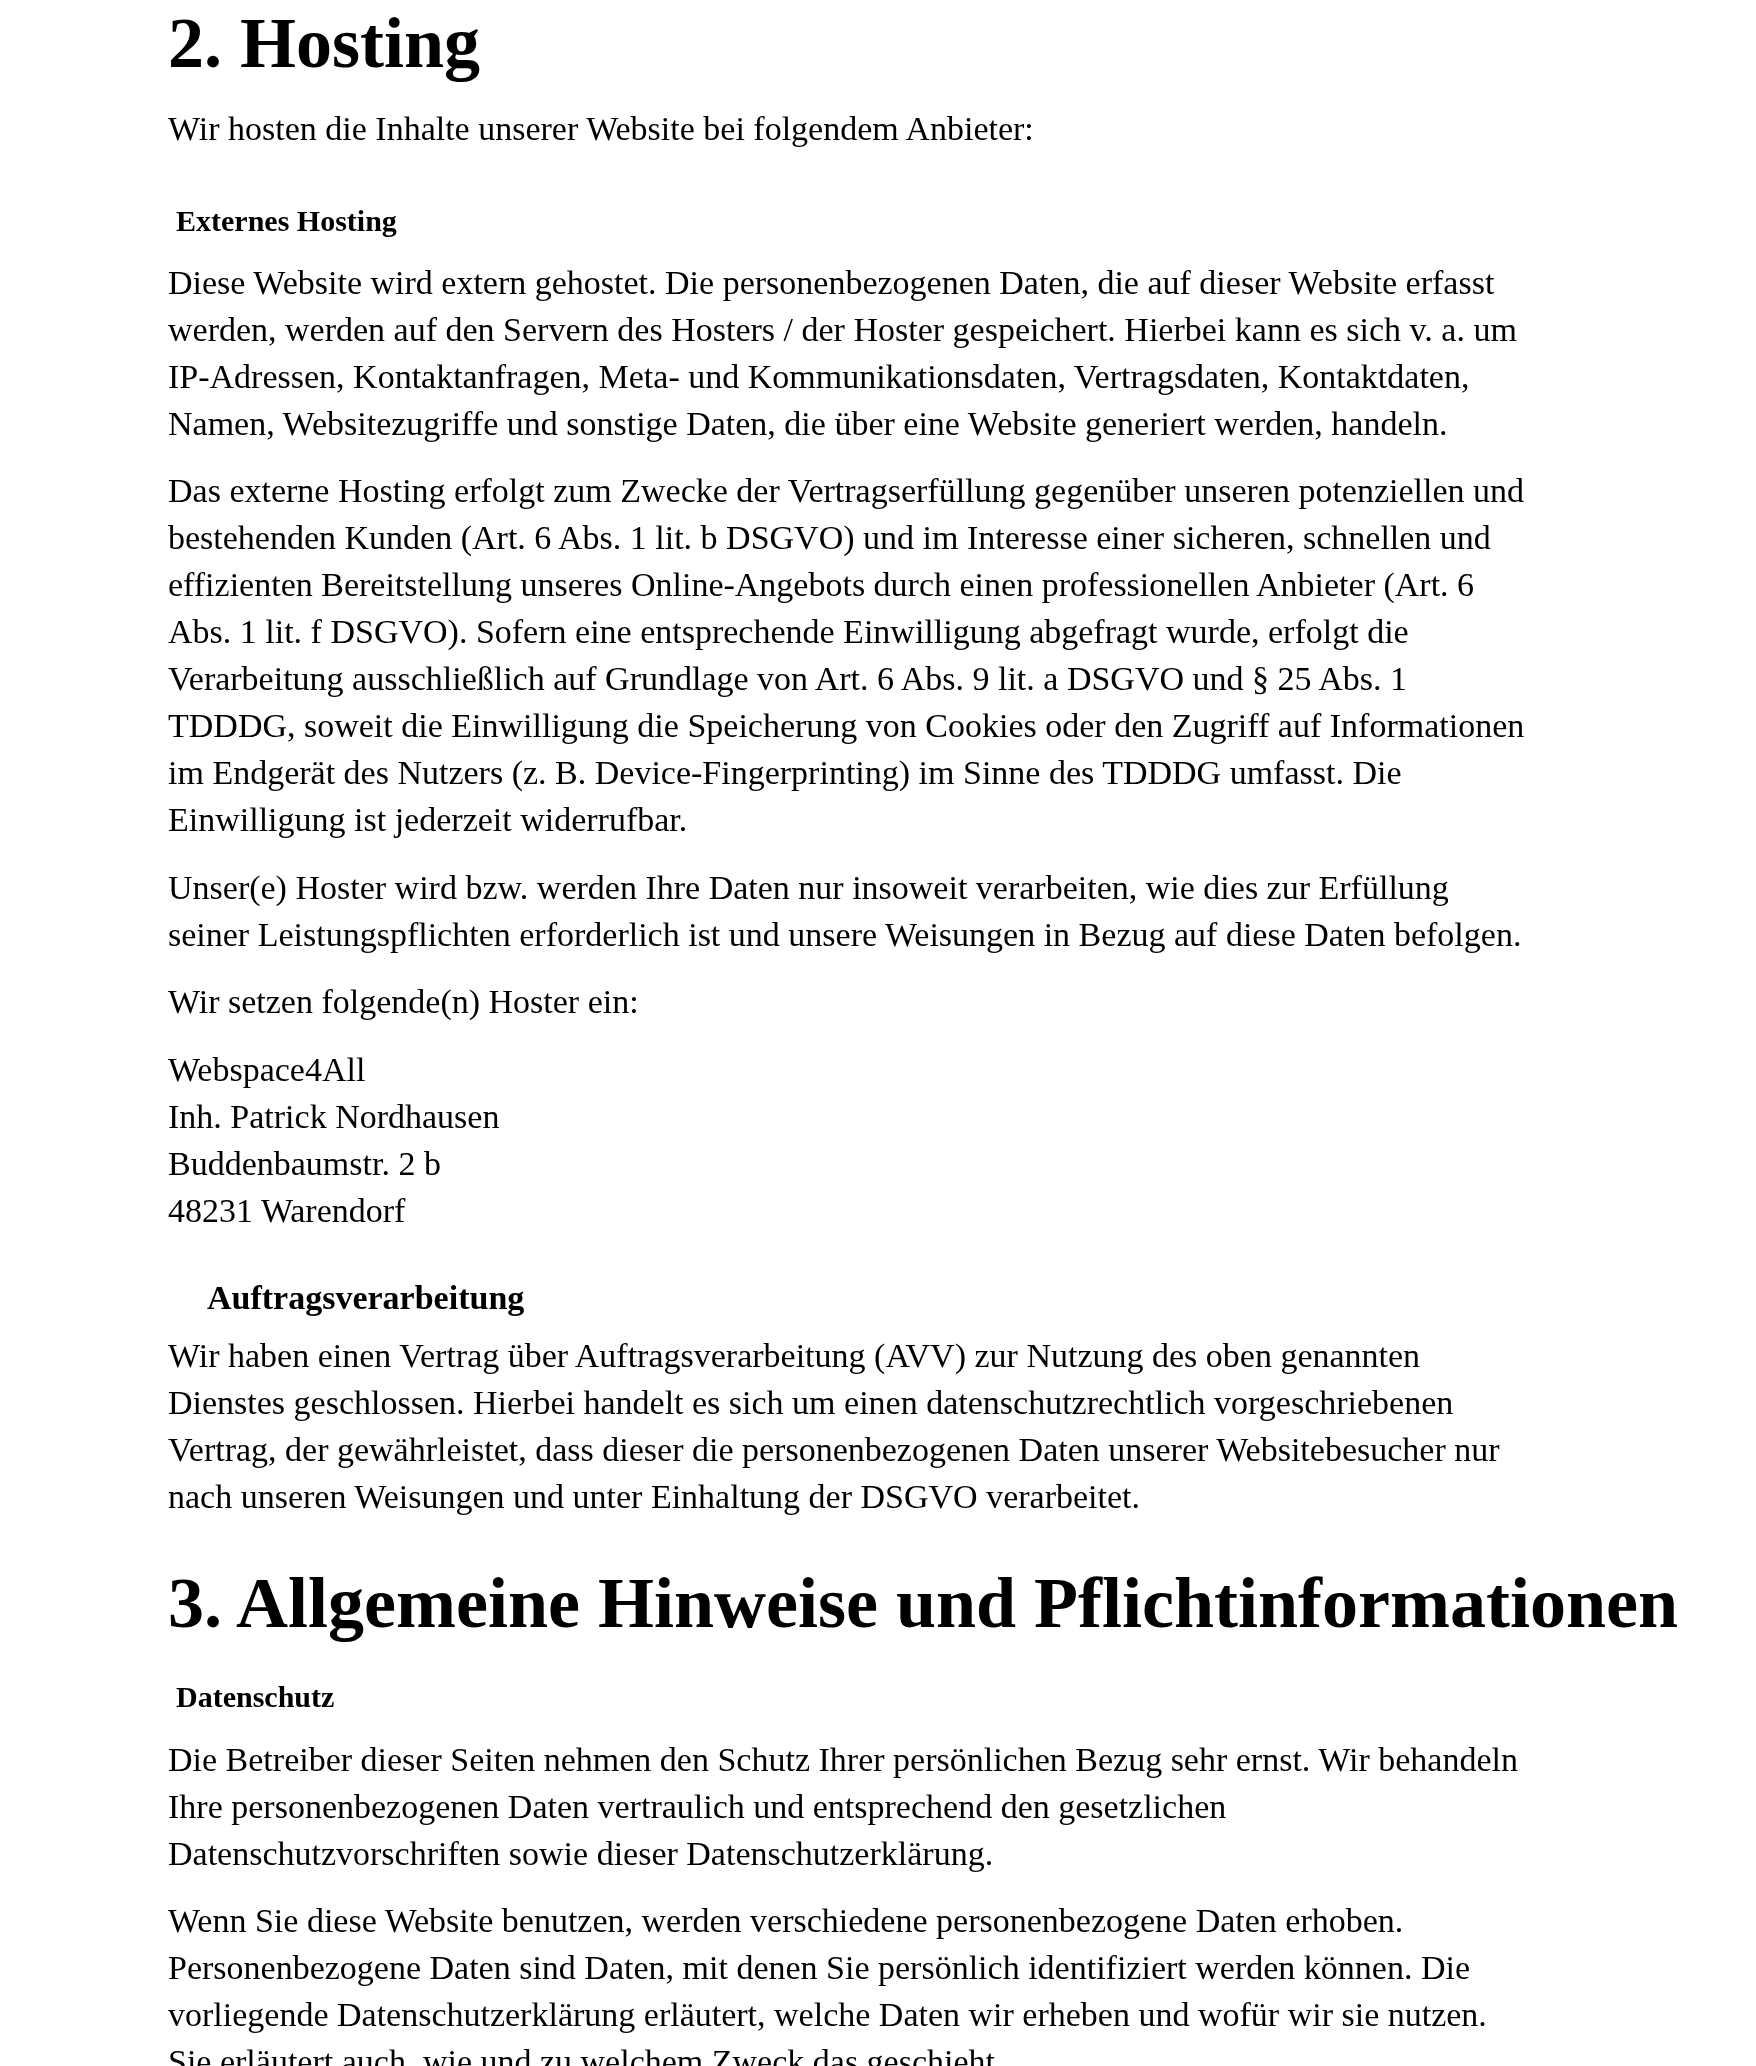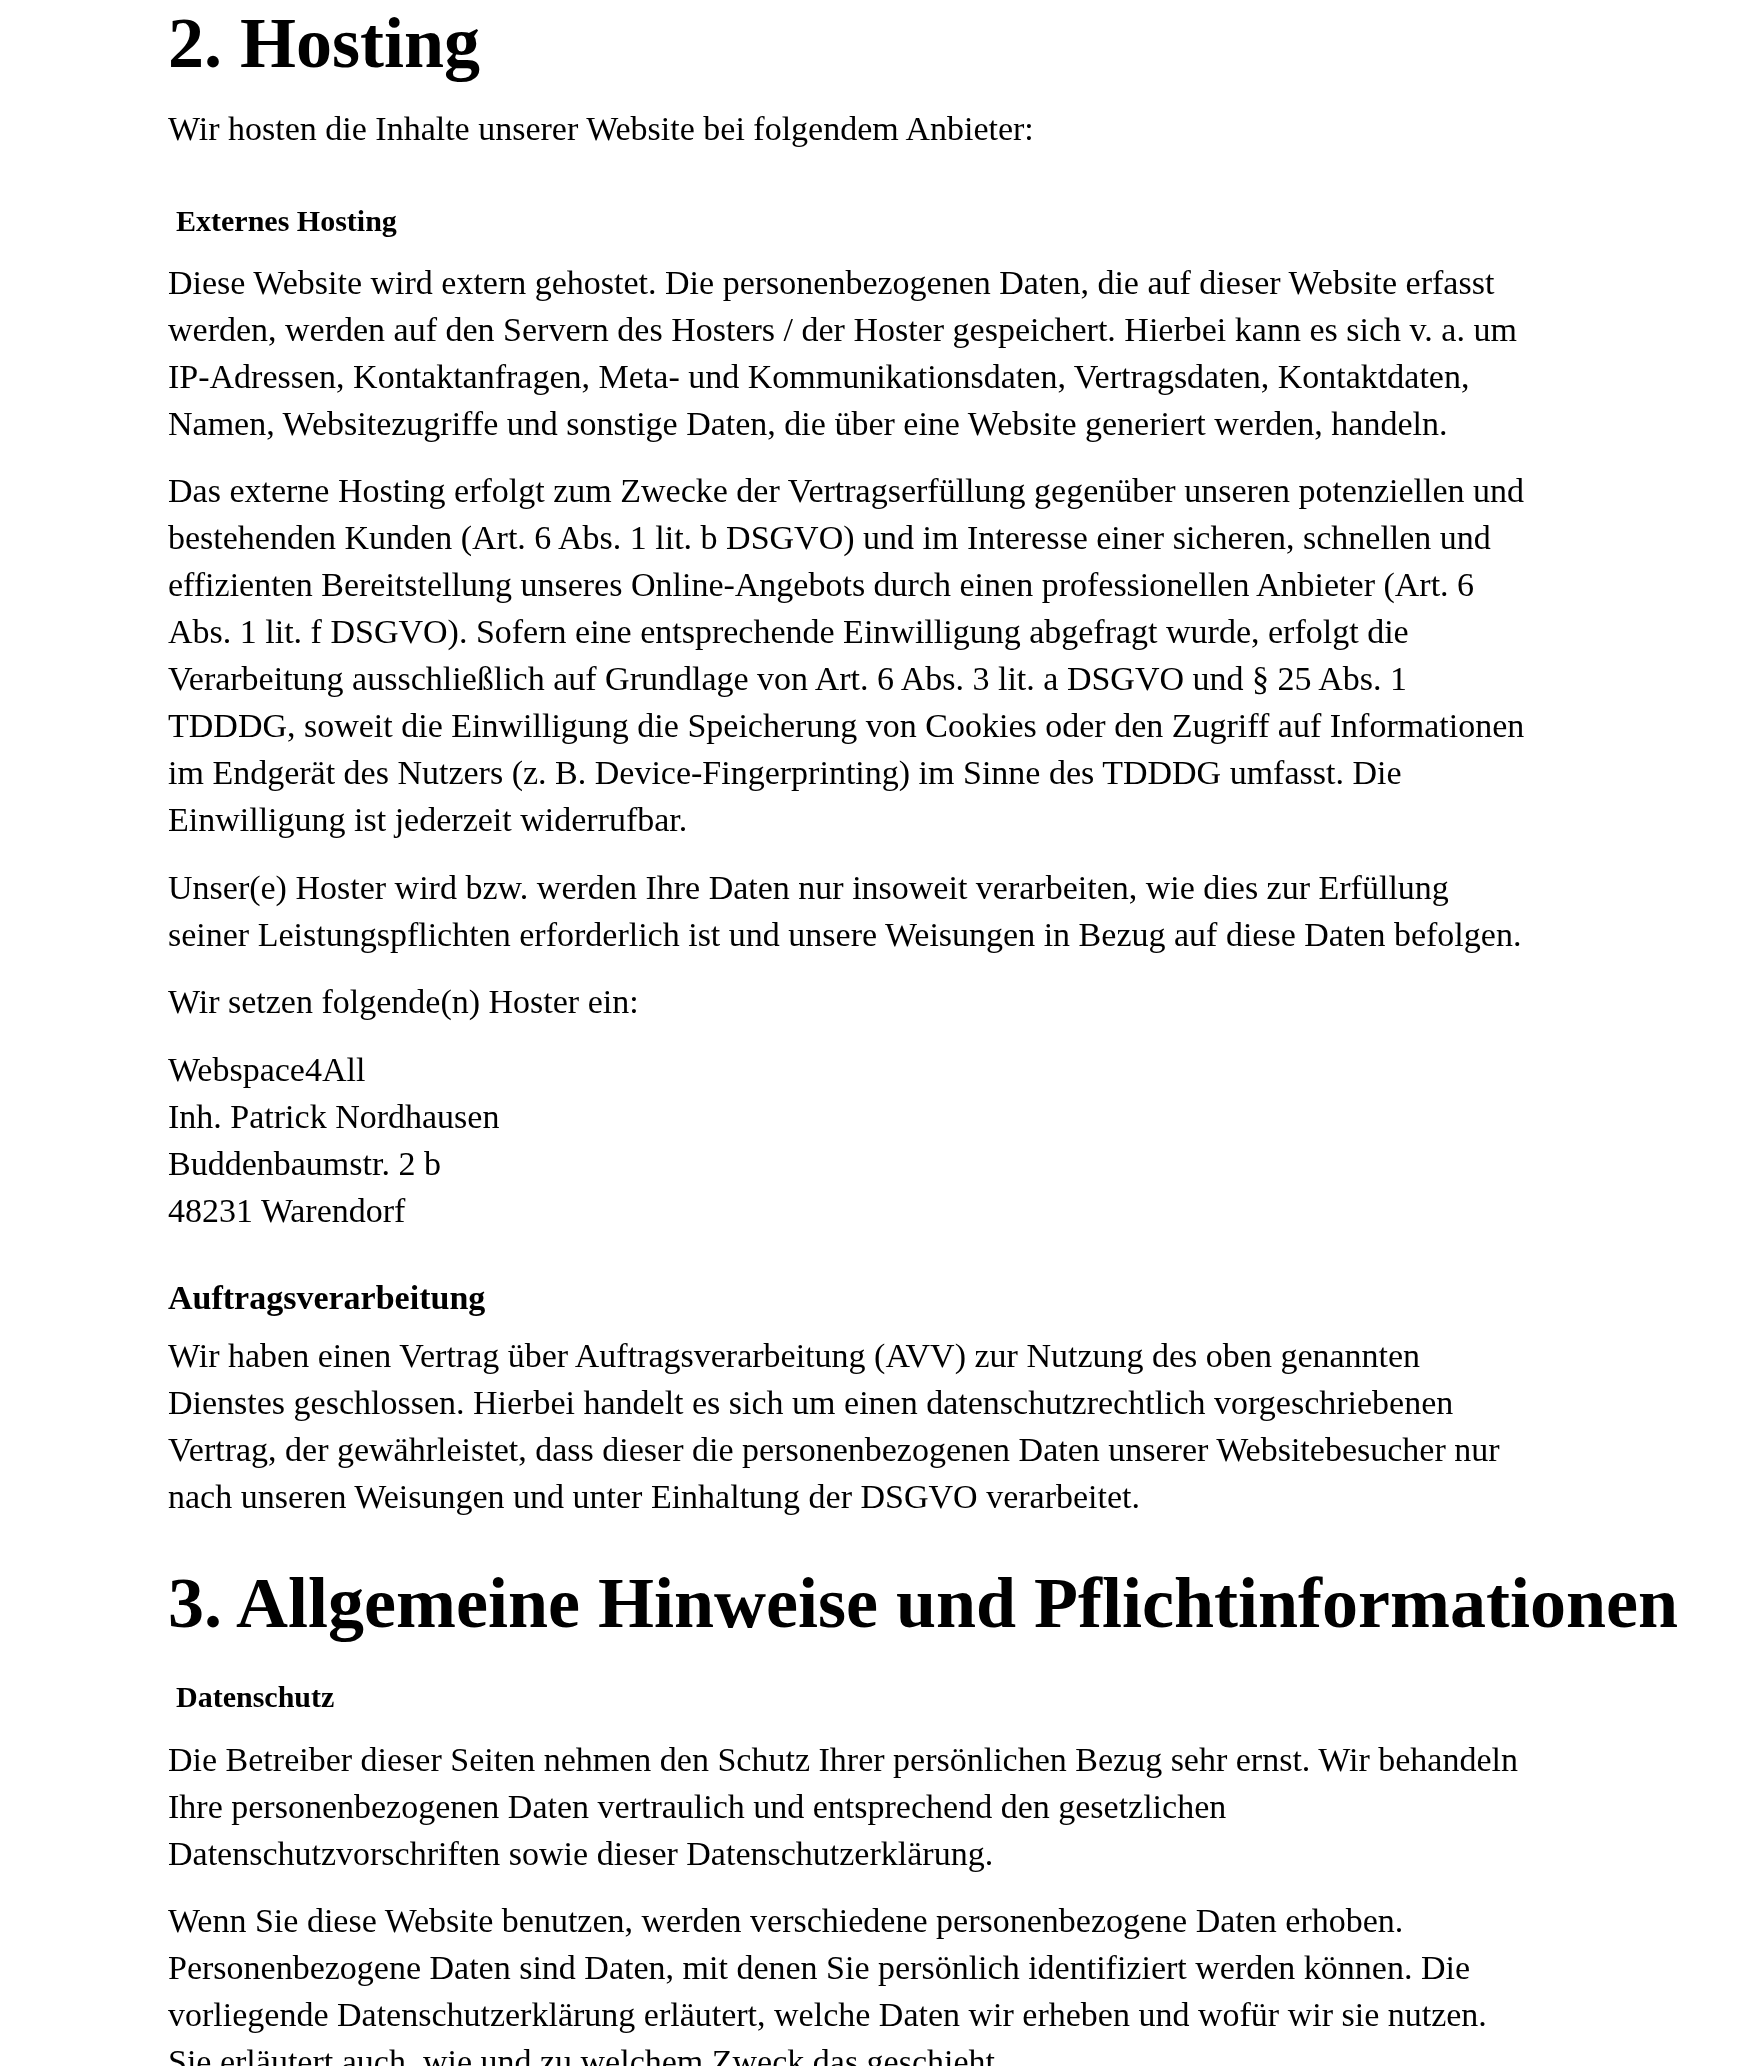--- a/index.html
+++ b/index.html
@@ -62,21 +62,21 @@
     <span class="line">werden, werden auf den Servern des Hosters / der Hoster gespeichert. Hierbei kann es sich v. a. um</span>
     <span class="line">IP-Adressen, Kontaktanfragen, Meta- und Kommunikationsdaten, Vertragsdaten, Kontaktdaten,</span>
     <span class="line">Namen, Websitezugriffe und sonstige Daten, die über eine Website generiert werden, handeln.</span>
   </p>
 
   <p class="p" style="margin-top:20.5px;">
     <span class="line">Das externe Hosting erfolgt zum Zwecke der Vertragserfüllung gegenüber unseren potenziellen und</span>
     <span class="line">bestehenden Kunden (Art. 6 Abs. 1 lit. b DSGVO) und im Interesse einer sicheren, schnellen und</span>
     <span class="line">effizienten Bereitstellung unseres Online-Angebots durch einen professionellen Anbieter (Art. 6</span>
     <span class="line">Abs. 1 lit. f DSGVO). Sofern eine entsprechende Einwilligung abgefragt wurde, erfolgt die</span>
-    <span class="line">Verarbeitung ausschließlich auf Grundlage von Art. 6 Abs. 3 lit. a DSGVO und § 25 Abs. 1</span>
+    <span class="line">Verarbeitung ausschließlich auf Grundlage von Art. 6 Abs. 9 lit. a DSGVO und § 25 Abs. 1</span>
     <span class="line">TDDDG, soweit die Einwilligung die Speicherung von Cookies oder den Zugriff auf Informationen</span>
     <span class="line">im Endgerät des Nutzers (z. B. Device-Fingerprinting) im Sinne des TDDDG umfasst. Die</span>
     <span class="line">Einwilligung ist jederzeit widerrufbar.</span>
   </p>
 
   <p class="p" style="margin-top:20.5px;">
     <span class="line">Unser(e) Hoster wird bzw. werden Ihre Daten nur insoweit verarbeiten, wie dies zur Erfüllung</span>
     <span class="line">seiner Leistungspflichten erforderlich ist und unsere Weisungen in Bezug auf diese Daten befolgen.</span>
   </p>
 
@@ -84,21 +84,21 @@
     <span class="line">Wir setzen folgende(n) Hoster ein:</span>
   </p>
 
   <p class="p" style="margin-top:20.5px;">
     <span class="line">Webspace4All</span>
     <span class="line">Inh. Patrick Nordhausen</span>
     <span class="line">Buddenbaumstr. 2 b</span>
     <span class="line">48231 Warendorf</span>
   </p>
 
-  <h4 class="h4" style="margin-top:43px;">Auftragsverarbeitung</h4>
+  <h4 class="h4" style="margin-top:43px;margin-left:39px;">Auftragsverarbeitung</h4>
 
   <p class="p" style="margin-top:14px;">
     <span class="line">Wir haben einen Vertrag über Auftragsverarbeitung (AVV) zur Nutzung des oben genannten</span>
     <span class="line">Dienstes geschlossen. Hierbei handelt es sich um einen datenschutzrechtlich vorgeschriebenen</span>
     <span class="line">Vertrag, der gewährleistet, dass dieser die personenbezogenen Daten unserer Websitebesucher nur</span>
     <span class="line">nach unseren Weisungen und unter Einhaltung der DSGVO verarbeitet.</span>
   </p>
 
   <h2 class="h2" style="margin-top:49px;">3. Allgemeine Hinweise und Pflichtinformationen</h2>
 

